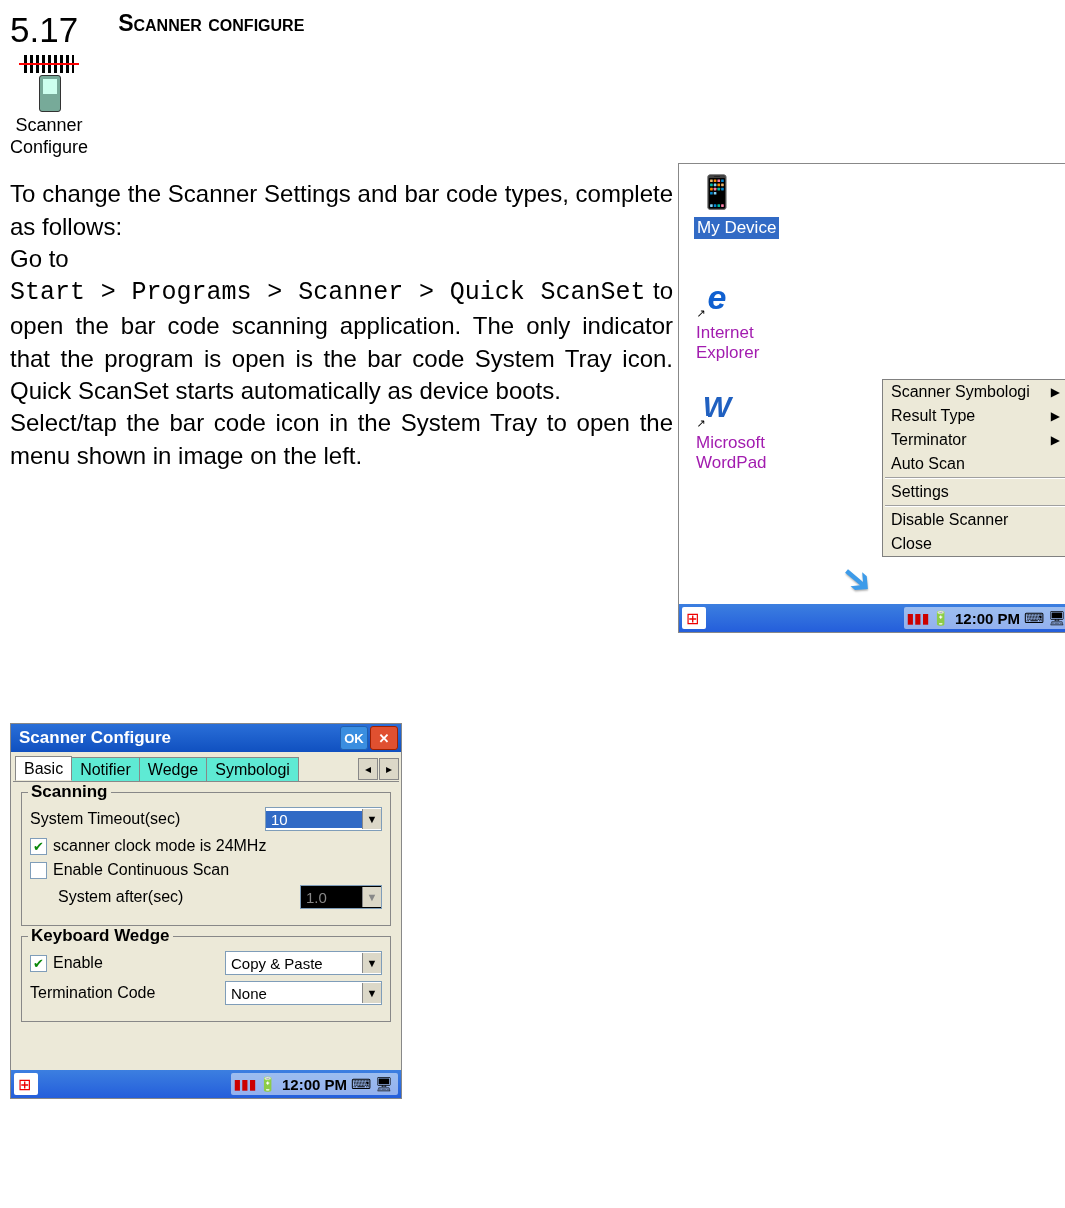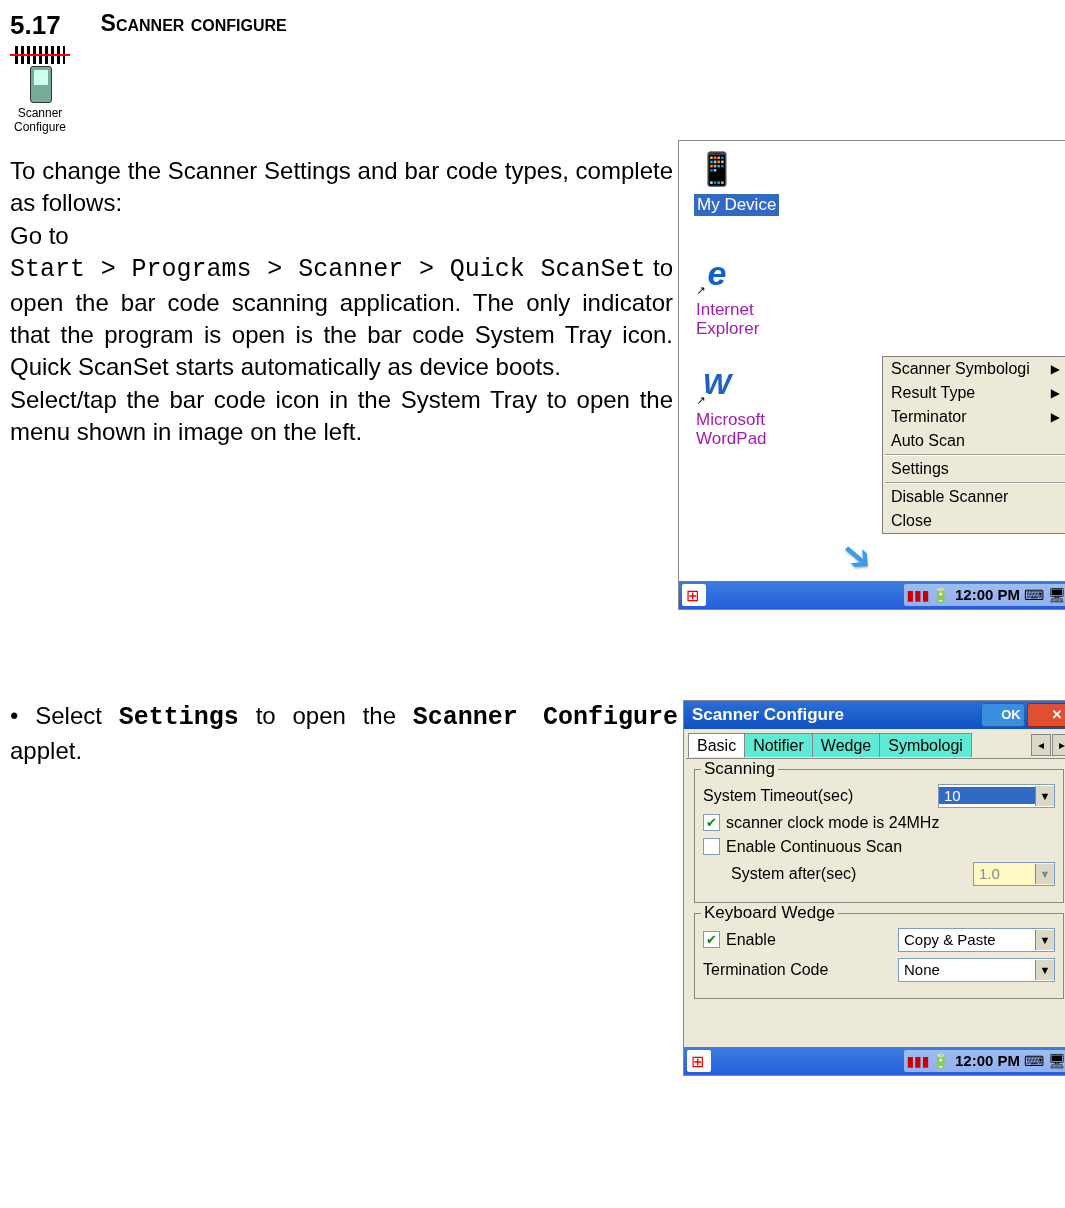--- a/index.html
+++ b/index.html
@@ -9,22 +9,22 @@
       width: 1065px;
       background: white;
       color: #000;
     }
     .section-header {
       display: flex;
       gap: 40px;
       margin-bottom: 5px;
     }
     .section-number {
-      font-size: 26px;
-      font-weight: bold;
+      font-size: 35px;
+      font-weight: normal;
     }
     .section-title {
       font-size: 23px;
       font-weight: bold;
       font-variant: small-caps;
     }
     .scanner-icon-block {
       display: inline-block;
       text-align: center;
       margin-bottom: 20px;
@@ -63,21 +63,21 @@
     }
     .pda-screen {
       position: absolute;
       top: 3px;
       left: 3px;
       right: 3px;
       height: 15px;
       background: #cfe;
     }
     .scanner-icon-label {
-      font-size: 12px;
+      font-size: 18px;
       line-height: 1.2;
     }
     .content-row {
       display: flex;
       align-items: flex-start;
       gap: 5px;
     }
     .text-col {
       flex: 1;
       font-size: 24px;
@@ -239,21 +239,20 @@
     .title-btn {
       width: 26px;
       height: 22px;
       display: flex;
       align-items: center;
       justify-content: center;
       font-size: 13px;
       font-weight: bold;
       margin-left: 2px;
       border-radius: 3px;
-      padding-left: 16px;
     }
     .ok-btn { background: #3a8ee0; color: #fff; border: 1px solid #2060b0;}
     .close-btn { background: #e05030; color: #fff; border: 1px solid #a02000;}
     .dialog-body {
       background: #ece9d8;
       font-family: Tahoma, sans-serif;
       font-size: 16px;
       padding: 4px 2px 12px 2px;
     }
     .tabstrip {
@@ -297,21 +296,21 @@
       margin: 10px 8px 6px 8px;
       padding: 8px 8px 10px 8px;
       position: relative;
     }
     .group-legend {
       position: absolute;
       top: -11px;
       left: 6px;
       background: #ece9d8;
       padding: 0 3px;
-      font-weight: normal;
+      font-weight: bold;
       font-size: 17px;
     }
     .form-row {
       display: flex;
       align-items: center;
       margin: 6px 0;
       gap: 6px;
     }
     .form-label { flex: 1; }
     .dropdown {
@@ -336,21 +335,21 @@
     }
     .dropdown-btn {
       width: 18px;
       background: #dcd8c8;
       border-left: 1px solid #888;
       text-align: center;
       font-size: 11px;
       line-height: 20px;
     }
     .dropdown.disabled {
-      background: #fef9c3;
+      background: #000000;
       color: #888;
     }
     .checkbox {
       width: 15px;
       height: 15px;
       border: 1px solid #7f9db9;
       background: #fff;
       display: inline-flex;
       align-items: center;
       justify-content: center;
@@ -475,28 +474,20 @@
         <span class="tray-icon">🖥</span>
       </div>
     </div>
   </div>
 </div>
 
 <div style="height:90px;"></div>
 
 
 <div class="content-row">
-  <div class="text-col">
-    <span>•</span>
-    <span>Select</span>
-    <span class="code-font" style="font-weight:bold;">Settings</span>
-    <span>to open the</span>
-    <span class="code-font" style="font-weight:bold;">Scanner Configure</span>
-    <span>applet.</span>
-  </div>
 
   <div class="shot2">
     <div class="titlebar">
       <span>Scanner Configure</span>
       <div class="titlebar-spacer"></div>
       <div class="title-btn ok-btn">OK</div>
       <div class="title-btn close-btn">✕</div>
     </div>
     <div class="dialog-body">
       <div class="tabstrip">

